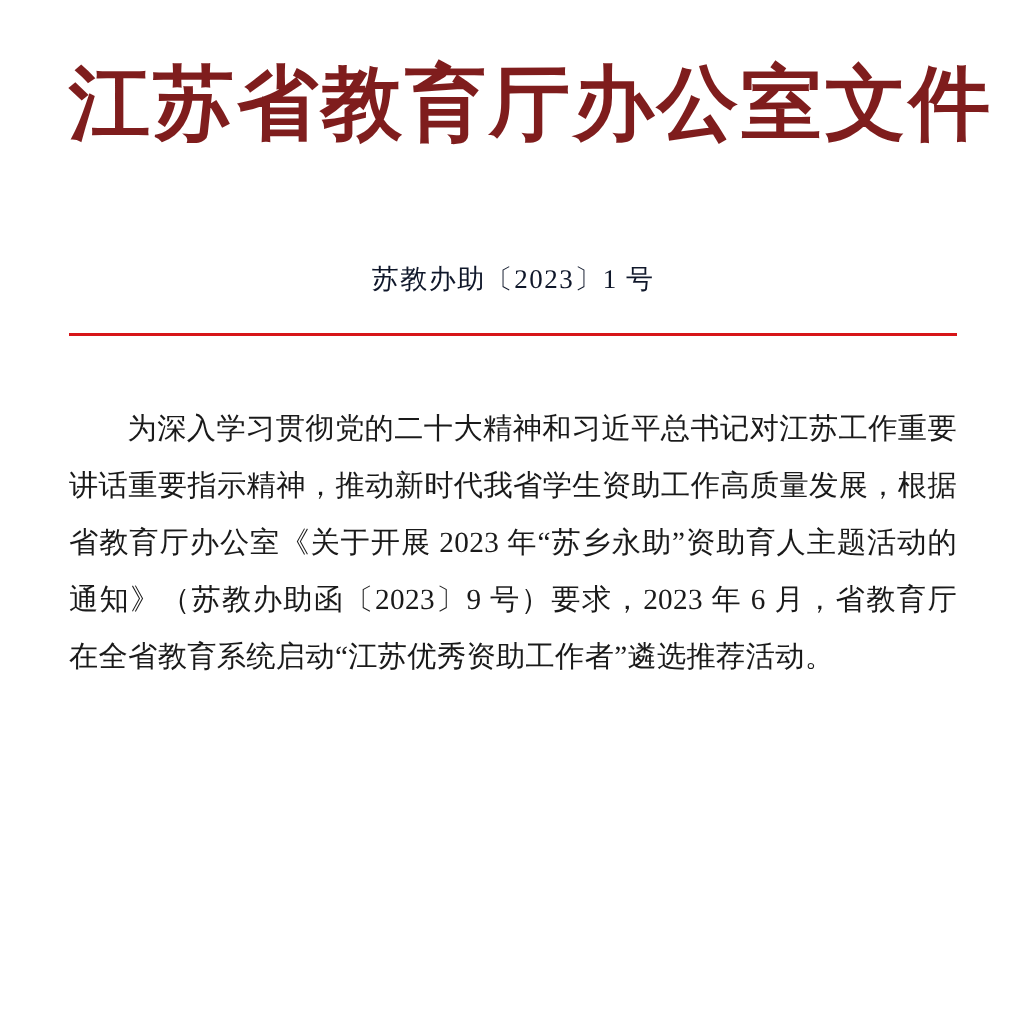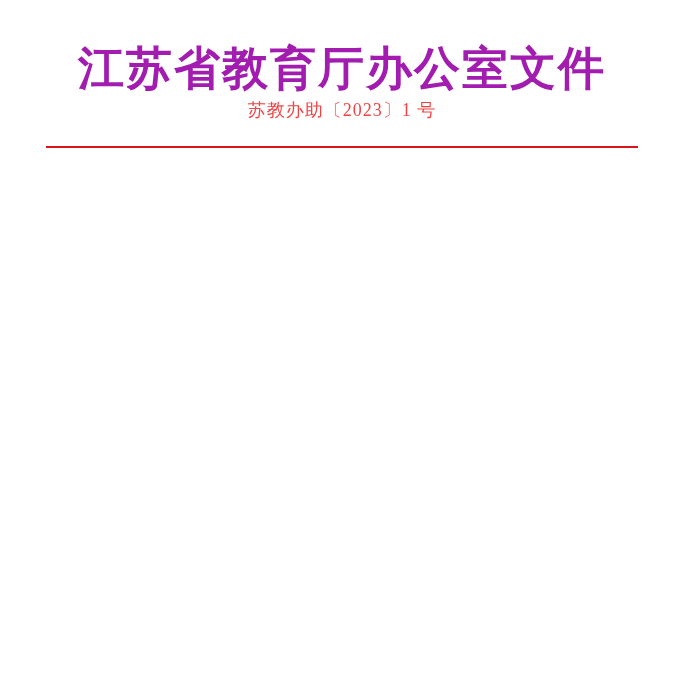--- a/index.html
+++ b/index.html
@@ -20,33 +20,34 @@
     height: 677px;
     background: #ffffff;
     box-sizing: border-box;
     padding: 0 46px;
   }
   .doc-header {
     text-align: center;
     padding-top: 40px;
   }
   .doc-title-red {
-    color: #a21caf;
+    color: #7f1d1d;
     font-weight: bold;
-    font-size: 46px;
+    font-size: 54px;
     letter-spacing: 2px;
     line-height: 1.25;
     white-space: nowrap;
-    font-family: Liberation Serif, serif;
+    font-family: Liberation Mono, monospace;
   }
   .doc-number {
     text-align: center;
+    margin-top: 66px;
     font-size: 18px;
     letter-spacing: 1px;
-    color: #ef4444;
+    color: #0f172a;
   }
   .red-rule {
     margin-top: 24px;
     border: none;
     border-top: 2.5px solid #d71518;
     height: 0;
     background: transparent;
   }
   .subject {
     text-align: center;
@@ -89,14 +90,17 @@
   </div>
 
   <div class="doc-number">苏教办助〔2023〕1 号</div>
 
   <hr class="red-rule">
 
   <div class="subject">
   </div>
 
 
+  <div class="body-text">
+    <p>为深入学习贯彻党的二十大精神和习近平总书记对江苏工作重要讲话重要指示精神，推动新时代我省学生资助工作高质量发展，根据省教育厅办公室《关于开展 2023 年“苏乡永助”资助育人主题活动的通知》（苏教办助函〔2023〕9 号）要求，2023 年 6 月，省教育厅在全省教育系统启动“江苏优秀资助工作者”遴选推荐活动。</p>
+  </div>
 
 </div>
 
 </body></html>

